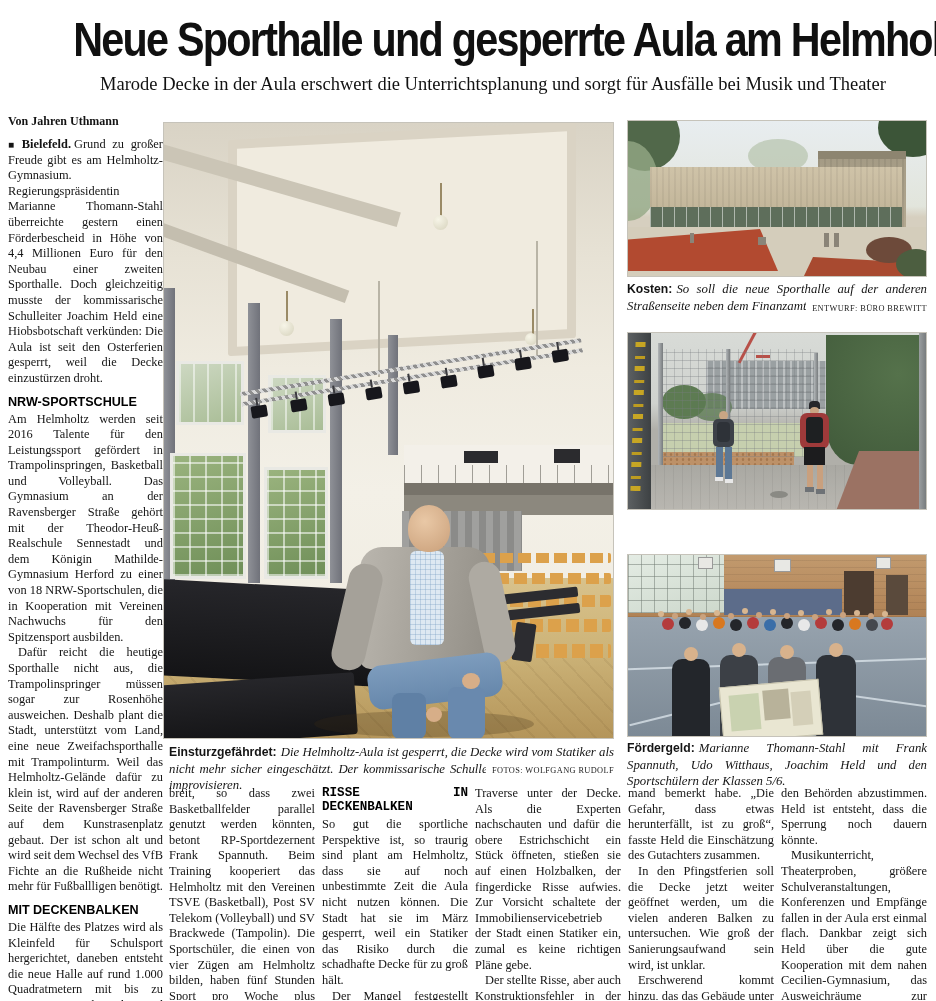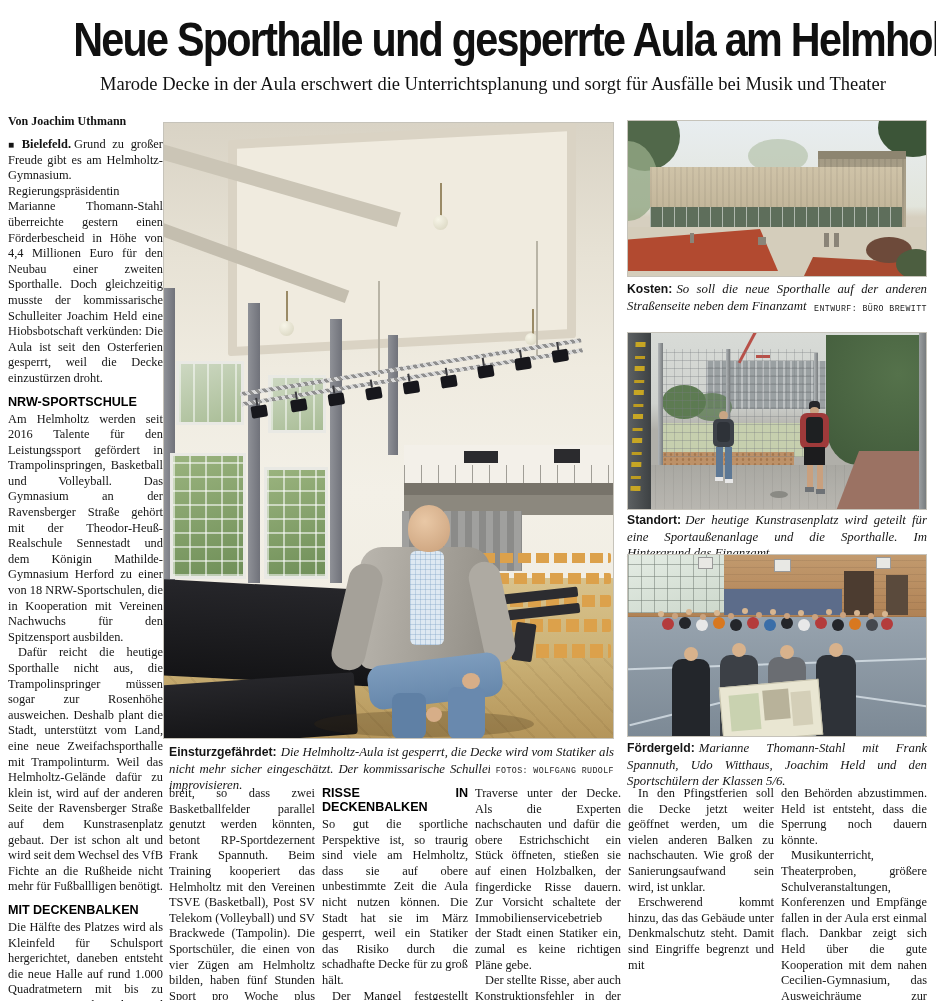--- a/index.html
+++ b/index.html
@@ -16,35 +16,35 @@
   .kicker{color:#e30613;font-family:"Liberation Sans",sans-serif;font-weight:700;font-size:16.5px;margin-right:5px;}
   .byline{position:absolute;top:114px;left:8px;font-weight:700;font-size:12px;font-family:"Liberation Serif",serif;}
 
   
   .col{position:absolute;font-size:12.4px;line-height:15.6px;text-align:justify;overflow:hidden;
        word-spacing:-.2px;}
   .col p{margin:0;}
   .col p.ind{text-indent:10px;}
   .col h4{font-family:"Liberation Sans",sans-serif;font-size:12.6px;line-height:14px;
           margin:8px 0 3px 0;letter-spacing:0;color:#000;}
-  .col h4.first{margin-top:0;}
+  .col h4.first{margin-top:0;font-family:Liberation Mono, monospace;}
   .lead-marker{font-size:10px;margin-right:4px;}
   .lead-loc{font-weight:700;margin-right:3px;}
 
   #col1{left:8px;top:137px;width:155px;height:864px;}
   #col2{left:169px;top:786px;width:146px;height:214px;}
   #col3{left:322px;top:786px;width:146px;height:214px;}
   #col4{left:475px;top:786px;width:146px;height:214px;}
   #col5{left:628px;top:786px;width:146px;height:214px;}
   #col6{left:781px;top:786px;width:146px;height:214px;}
 
   
   .caption{position:absolute;font-size:12.8px;line-height:16.5px;font-style:italic;text-align:justify;}
   .cap-label{font-style:normal;font-weight:700;font-family:"Liberation Sans",sans-serif;font-size:12.2px;margin-right:4px;}
-  .cap-credit{position:absolute;right:0;bottom:1px;font-style:normal;font-family:Liberation Mono, monospace;
+  .cap-credit{position:absolute;right:0;bottom:1px;font-style:normal;font-family:Liberation Serif, serif;
               font-size:8.3px;letter-spacing:.4px;color:#222;background:#fff;padding-left:6px;}
   #cap-main{left:169px;top:744px;width:445px;height:36px;}
   #cap-design{left:627px;top:281px;width:300px;height:37px;}
   #cap-site{left:627px;top:512px;width:300px;height:37px;}
   #cap-funding{left:627px;top:740px;width:300px;height:37px;}
 
   
   .photo{position:absolute;overflow:hidden;border:1px solid #c6c3ba;box-sizing:border-box;}
   .photo *{position:absolute;}
 
@@ -206,21 +206,21 @@
 <div class="page">
 
   <div class="headline">
     <span>Neue Sporthalle und gesperrte Aula am Helmholtz</span>
   </div>
 
   <div class="subhead">
     <div>Marode Decke in der Aula erschwert die Unterrichtsplanung und sorgt für Ausfälle bei Musik und Theater</div>
   </div>
 
-  <div class="byline">Von Joachim Uthmann</div>
+  <div class="byline">Von Jahren Uthmann</div>
 
   <div class="col" id="col1">
     <p class="lead"><span class="lead-marker">■</span><span class="lead-loc">Bielefeld.</span><span>Grund zu großer Freude gibt es am Helmholtz-Gymnasium. Regierungspräsidentin Marianne Thomann-Stahl überreichte gestern einen Förderbescheid in Höhe von 4,4 Millionen Euro für den Neubau einer zweiten Sporthalle. Doch gleichzeitig musste der kommissarische Schulleiter Joachim Held eine Hiobsbotschaft verkünden: Die Aula ist seit den Osterferien gesperrt, weil die Decke einzustürzen droht.</span></p>
     <h4>NRW-SPORTSCHULE</h4>
     <p>Am Helmholtz werden seit 2016 Talente für den Leistungssport gefördert in Trampolinspringen, Basketball und Volleyball. Das Gymnasium an der Ravensberger Straße gehört mit der Theodor-Heuß-Realschule Sennestadt und dem Königin Mathilde-Gymnasium Herford zu einer von 18 NRW-Sportschulen, die in Kooperation mit Vereinen Nachwuchs für den Spitzensport ausbilden.</p>
     <p class="ind">Dafür reicht die heutige Sporthalle nicht aus, die Trampolinspringer müssen sogar zur Rosenhöhe ausweichen. Deshalb plant die Stadt, unterstützt vom Land, eine neue Zweifachsporthalle mit Trampolinturm. Weil das Helmholtz-Gelände dafür zu klein ist, wird auf der anderen Seite der Ravensberger Straße auf dem Kunstrasenplatz gebaut. Der ist schon alt und wird seit dem Wechsel des VfB Fichte an die Rußheide nicht mehr für Fußballligen benötigt.</p>
     <h4>MIT DECKENBALKEN</h4>
     <p>Die Hälfte des Platzes wird als Kleinfeld für Schulsport hergerichtet, daneben entsteht die neue Halle auf rund 1.000 Quadratmetern mit bis zu 11,70 Meter Höhe, Glas- und Alufassade. Sport- und Schuldezernent Udo Witthaus (SPD) hofft, dass der Bau noch 2018 beginnen kann und 2021 fertig ist. Zunächst sind Kosten von 5,5 Millionen Euro kalkuliert, doch die würden wohl nicht ausreichen.</p>
 
   </div>
@@ -372,23 +372,20 @@
       <div style="left:7px;top:86px;width:9px;height:5px;background:#6e7276;"></div>
       <div style="left:18px;top:88px;width:9px;height:5px;background:#6e7276;"></div>
     </div>
 
     <div class="graffiti-pole">
       <div class="graffiti"></div>
     </div>
     <div class="pole-r"></div>
   </div>
 
-  <div class="caption" id="cap-site">
-    <span class="cap-label">Standort:</span><span>Der heutige Kunstrasenplatz wird geteilt für eine Sportaußenanlage und die Sporthalle. Im Hintergrund das Finanzamt.</span>
-  </div>
 
   <div class="photo" id="photo-funding">
     <div class="gym-wall"></div>
     <div class="gym-win"></div>
     <div class="gym-blue"></div>
     <div class="gym-door" style="left:216px;top:16px;width:30px;height:44px;"></div>
     <div class="gym-door" style="left:258px;top:20px;width:22px;height:40px;background:#5a4a3c;"></div>
     <div class="board" style="left:146px;top:4px;width:15px;height:11px;"></div>
     <div class="board" style="left:248px;top:2px;width:13px;height:10px;"></div>
     <div class="board" style="left:70px;top:2px;width:13px;height:10px;"></div>
@@ -416,29 +413,30 @@
 
   <div class="caption" id="cap-funding">
     <span class="cap-label">Fördergeld:</span><span>Marianne Thomann-Stahl mit Frank Spannuth, Udo Witthaus, Joachim Held und den Sportschülern der Klassen 5/6.</span>
   </div>
 
   <div class="col" id="col2">
     <p>breit, so dass zwei Basketballfelder parallel genutzt werden könnten, betont RP-Sportdezernent Frank Spannuth. Beim Training kooperiert das Helmholtz mit den Vereinen TSVE (Basketball), Post SV Telekom (Volleyball) und SV Brackwede (Tampolin). Die Sportschüler, die einen von vier Zügen am Helmholtz bilden, haben fünf Stunden Sport pro Woche plus Übungsgruppen. Wettkämpfe sind in der neuen Halle nicht vorgesehen.</p>
   </div>
   <div class="col" id="col3">
     <h4 class="first">RISSE IN DECKENBALKEN</h4>
-    <p>So gut die sportliche Perspektive ist, so traurig sind viele am Helmholtz, dass sie auf obere unbestimmte Zeit die Aula nicht nutzen können. Die Stadt hat sie im März gesperrt, weil ein Statiker das Risiko durch die schadhafte Decke für zu groß hält.</p>
+    <p>So gut die sportliche Perspektive ist, so traurig sind plant am Helmholtz, dass sie auf noch unbestimmte Zeit die Aula nicht nutzen können. Die Stadt hat sie im März gesperrt, weil ein Statiker das Risiko durch die schadhafte Decke für zu groß hält.</p>
     <p class="ind">Der Mangel festgestellt wurde durch Zufall. Eigentlich sollte nur die defekte Lichtanlage in der Aula ausgewechselt werden. Die hängt teils an einer</p>
   </div>
   <div class="col" id="col4">
-    <p>Traverse unter der Decke. Als die Experten nachschauten und dafür die obere Estrichschicht ein Stück öffneten, stießen sie auf einen Holzbalken, der fingerdicke Risse dauern. Zur Vorsicht schaltete der Immobilienservicebetrieb der Stadt einen Statiker ein, zumal es keine richtigen Pläne gebe.</p>
+    <p>Traverse unter der Decke. Als die Experten nachschauten und dafür die obere Estrichschicht ein Stück öffneten, stießen sie auf einen Holzbalken, der fingerdicke Risse aufwies. Zur Vorsicht schaltete der Immobilienservicebetrieb der Stadt einen Statiker ein, zumal es keine richtigen Pläne gebe.</p>
     <p class="ind">Der stellte Risse, aber auch Konstruktionsfehler in der Decke der in den 1920er Jahren gebauten Aula fest, die bisher nie-</p>
   </div>
   <div class="col" id="col5">
-    <p class="ind">In den Pfingstferien soll die Decke jetzt weiter geöffnet werden, um die vielen anderen Balken zu nachschauten. Wie groß der Sanierungsaufwand sein wird, ist unklar.</p>
+    <p>mand bemerkt habe. „Die Gefahr, dass etwas herunterfällt, ist zu groß“, fasste Held die Einschätzung des Gutachters zusammen.</p>
+    <p class="ind">In den Pfingstferien soll die Decke jetzt weiter geöffnet werden, um die vielen anderen Balken zu untersuchen. Wie groß der Sanierungsaufwand sein wird, ist unklar.</p>
     <p class="ind">Erschwerend kommt hinzu, das das Gebäude unter Denkmalschutz steht. Damit sind Eingriffe begrenzt und mit</p>
   </div>
   <div class="col" id="col6">
     <p>den Behörden abzustimmen. Held ist entsteht, dass die Sperrung noch dauern könnte.</p>
     <p class="ind">Musikunterricht, Theaterproben, größere Schulveranstaltungen, Konferenzen und Empfänge fallen in der Aula erst einmal flach. Dankbar zeigt sich Held über die gute Kooperation mit dem nahen Cecilien-Gymnasium, das Ausweichräume zur Verfügung stellt. Trotzdem: „Uns fehlt die Aula sehr. So müssen wir viel improvisieren.“</p>
   </div>
 
 </div>
 
 </body></html>

